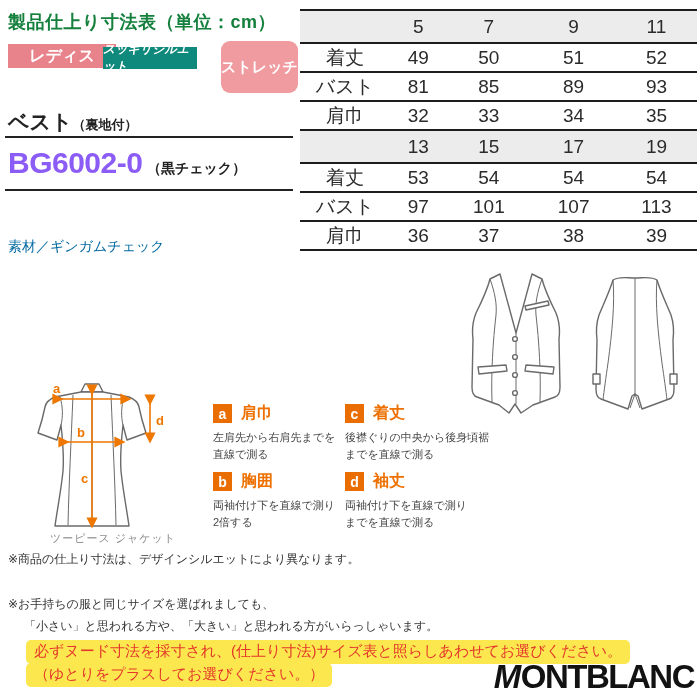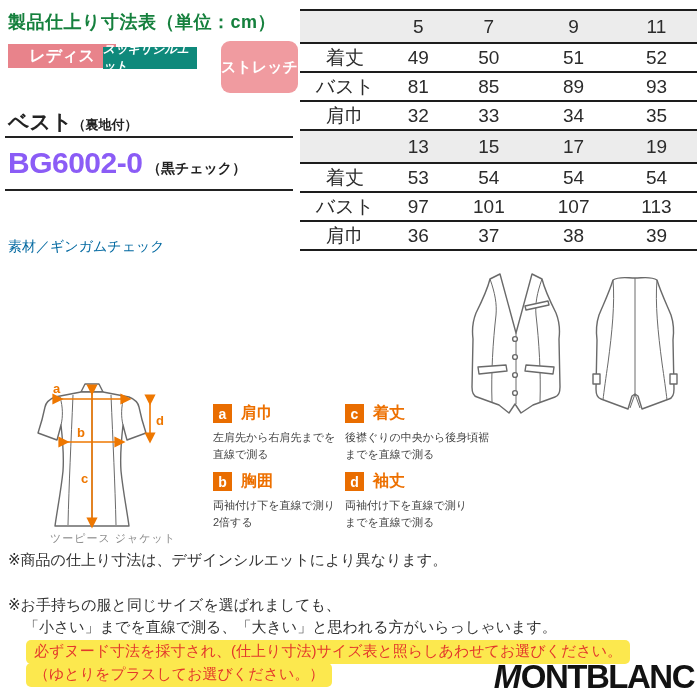--- a/index.html
+++ b/index.html
@@ -42,21 +42,21 @@
   .legend-item { width:152px; }
   .li-a { left:213px; top:403px; } .li-c { left:345px; top:403px; }
   .li-b { left:213px; top:471px; } .li-d { left:345px; top:471px; }
   .legend-head { display:flex; align-items:center; gap:9px; }
   .badge { width:19px; height:19px; background:#e96d00; color:#fff; font-weight:bold; font-size:14px;
            display:flex; align-items:center; justify-content:center; }
   .legend-name { color:#ed7000; font-weight:bold; font-size:16px; }
   .legend-desc { margin-top:5px; font-size:11px; color:#444; line-height:1.55; }
 
   
-  .note { left:8px; font-size:15px; color:#333; white-space:nowrap; }
+  .note { left:8px; font-size:12px; color:#333; white-space:nowrap; }
   .note-1 { top:551px; } .note-2 { top:573px; left:24px; }
   .note-3 { top:596px; } .note-4 { top:618px; left:24px; }
   .hl { position:absolute; left:26px; background:#fce84e; color:#e3372b; font-size:15px;
         padding:2px 8px 3px; border-radius:5px; white-space:nowrap; }
   .hl-1 { top:640px; } .hl-2 { top:663px; }
   .logo { right:6px; top:658px; font-size:33px; font-weight:bold; color:#121212;
           letter-spacing:-1.5px; }
   .logo .m-ital { font-style:italic; margin-right:1px; }
 
   svg .garment { fill:#fff; stroke:#6a6a6a; stroke-width:1.4; stroke-linejoin:round; }
@@ -244,19 +244,19 @@
     <path class="seam" d="M51,5 L51,121"></path>
     <path class="seam" d="M29,7 C31,30 28,60 24,90 C22,104 20,118 19,127"></path>
     <path class="seam" d="M73,7 C71,30 74,60 78,90 C80,104 82,118 83,127"></path>
     <rect x="9" y="101" width="7" height="10" class="garment"></rect>
     <rect x="86" y="101" width="7" height="10" class="garment"></rect>
     <path class="seam" d="M51,121 L46,135 M51,121 L56,135"></path>
   </svg>
 
   <div class="abs note note-1">※商品の仕上り寸法は、デザインシルエットにより異なります。</div>
   <div class="abs note note-3">※お手持ちの服と同じサイズを選ばれましても、</div>
-  <div class="abs note note-4">「小さい」までを直線で測る、「大きい」と思われる方がいらっしゃいます。</div>
+  <div class="abs note note-4">「小さい」と思われる方や、「大きい」と思われる方がいらっしゃいます。</div>
   <div class="hl hl-1">必ずヌード寸法を採寸され、(仕上り寸法)サイズ表と照らしあわせてお選びください。</div>
   <div class="hl hl-2">（ゆとりをプラスしてお選びください。）</div>
 
   <div class="abs logo"><span class="m-ital">M</span><span>ONTBLANC</span></div>
 
 </div>
 
 </body></html>

